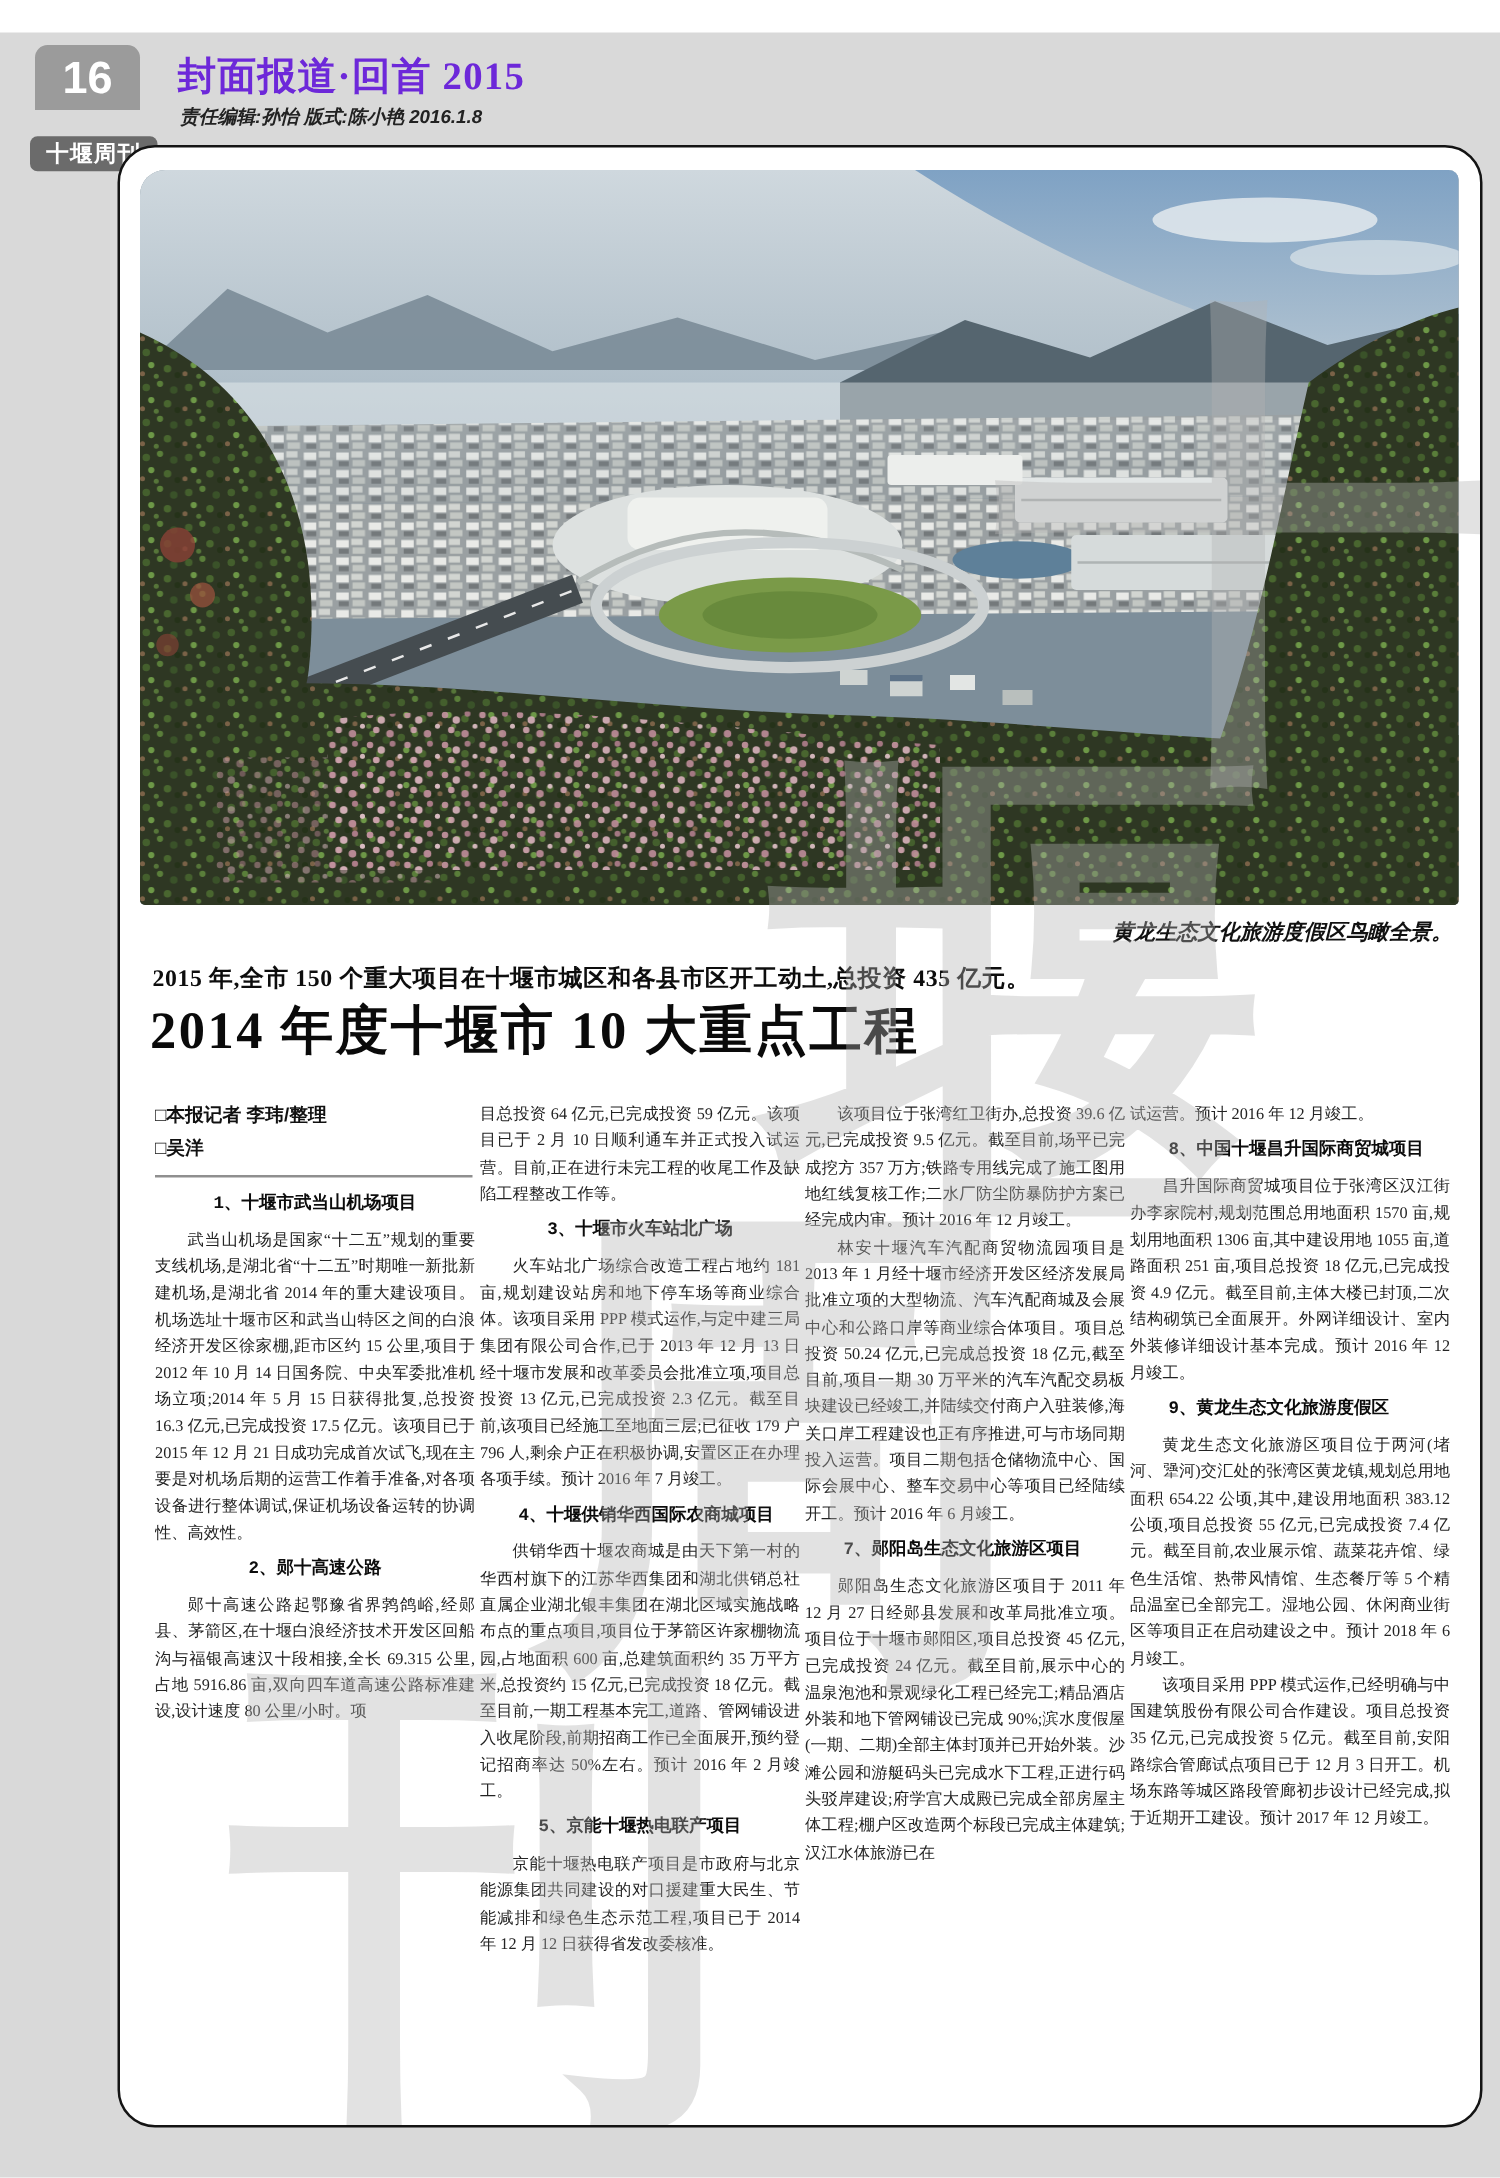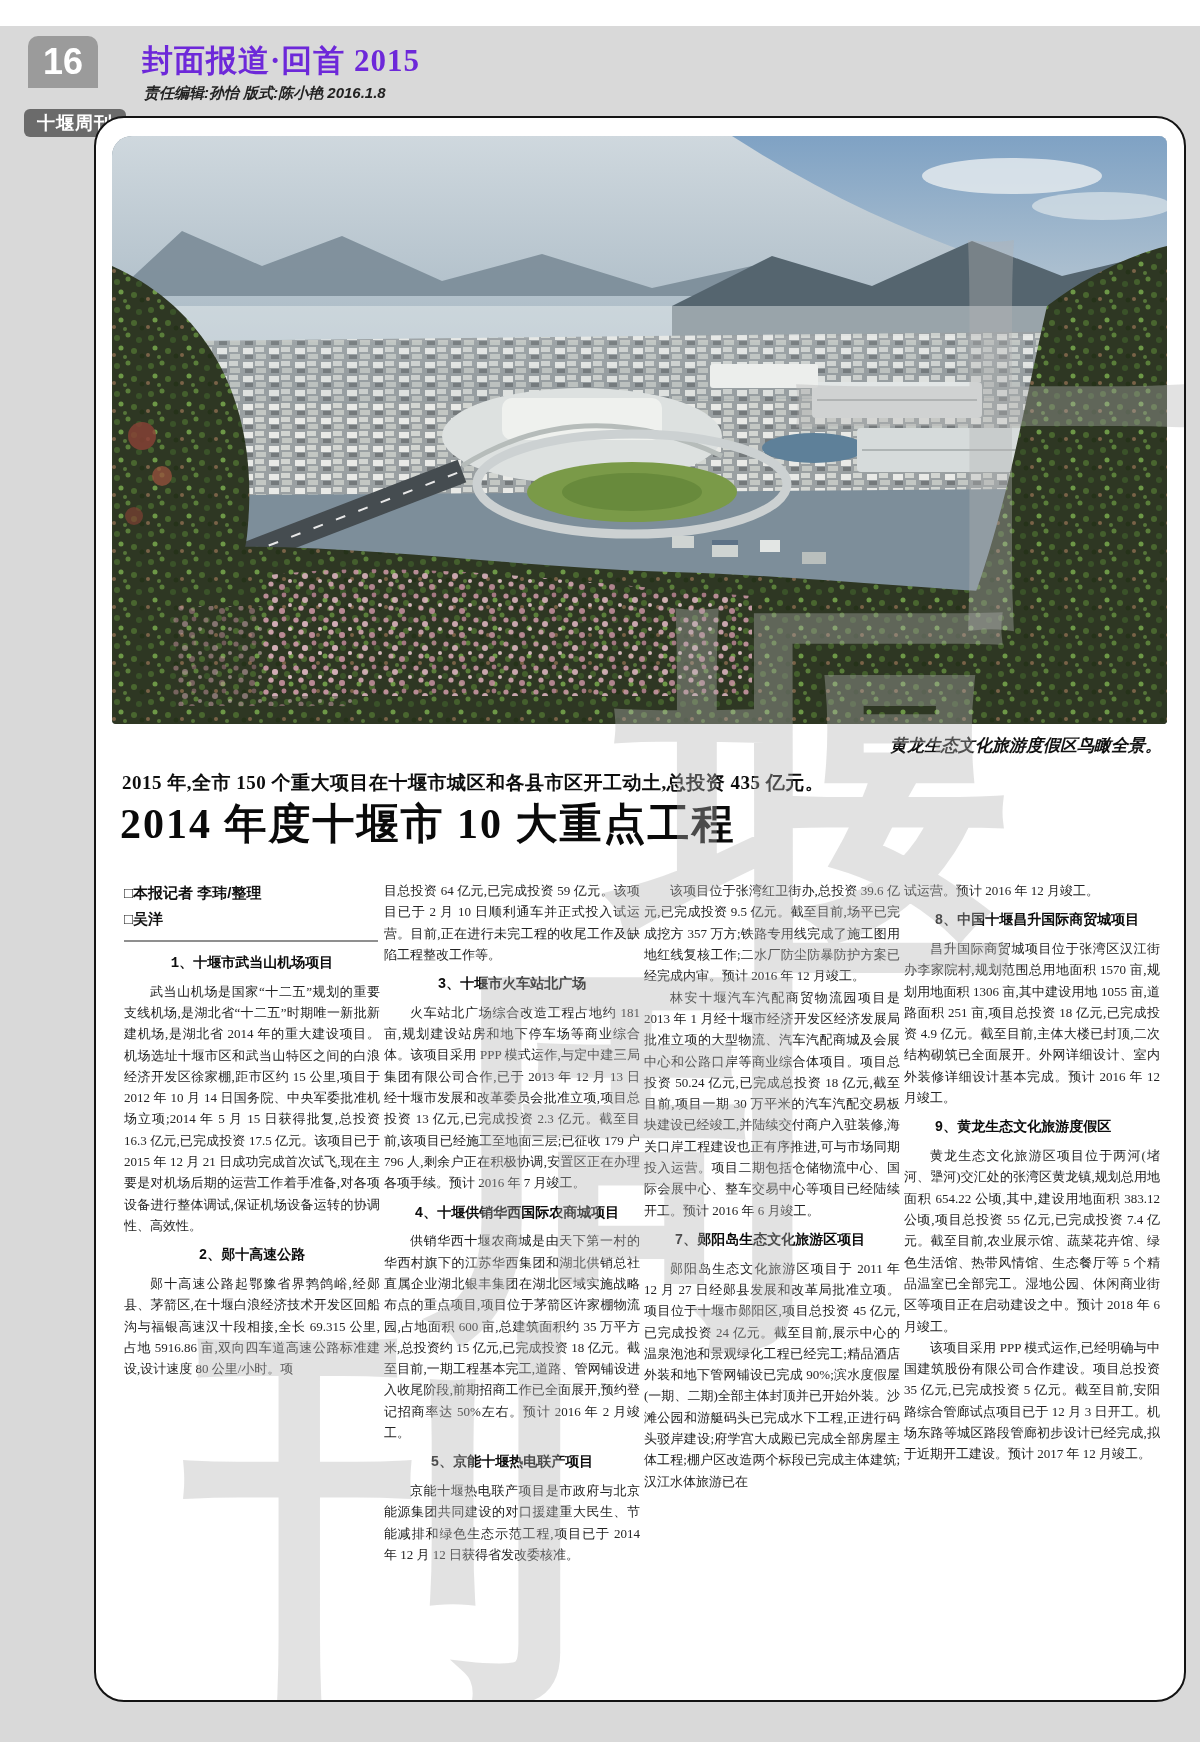--- a/index.html
+++ b/index.html
@@ -6,21 +6,21 @@
   body{
     width:1200px;height:1742px;position:relative;
     background:#d9d9d9;
     font-family:"Liberation Serif", serif;
     color:#1c1c1c;
     overflow:hidden;
   }
   .top-white{position:absolute;top:0;left:0;width:1200px;height:26px;background:#ffffff;}
   
   .pagenum-box{
-    position:absolute;left:28px;top:36px;width:70px;height:52px;
+    position:absolute;left:28px;top:36px;width:84px;height:52px;
     background:#9b9b9b;border-radius:10px 10px 0 0;
     color:#fff;font-family:"Liberation Sans",sans-serif;font-size:36px;font-weight:bold;
     display:flex;align-items:center;justify-content:center;
   }
   .masthead-box{
     position:absolute;left:24px;top:88px;width:102px;height:28px;
     background:#6b6b6b;border-radius:6px;
     color:#fff;font-family:"Liberation Sans",sans-serif;font-size:18px;font-weight:bold;
     display:flex;align-items:center;justify-content:center;letter-spacing:1px;margin-top:21px;
   }

